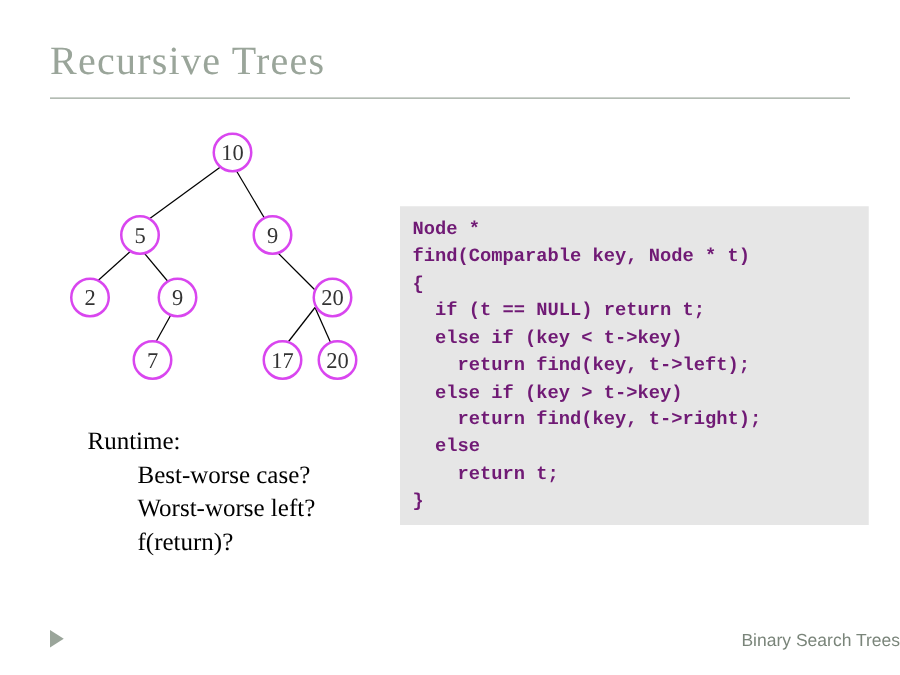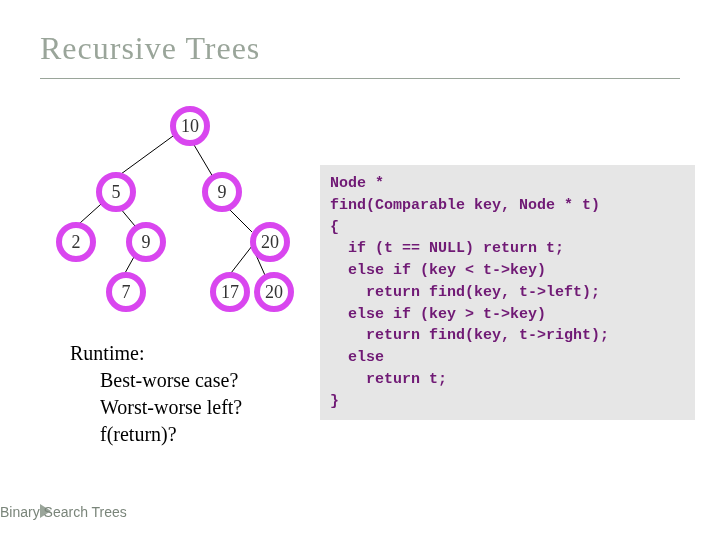--- a/index.html
+++ b/index.html
@@ -1,26 +1,26 @@
 <!DOCTYPE html>
 <html><head>
 <meta charset="utf-8">
 <style>
   html,body{margin:0;padding:0;width:720px;height:540px;background:#fff;font-family:Georgia,'Times New Roman',serif;color:#333;overflow:hidden}
   .slide{position:relative;width:720px;height:540px}
   .title{position:absolute;left:40px;top:30px;font-size:32px;color:#9aa59a;font-family:Georgia,serif;letter-spacing:1px}
   .title-rule{position:absolute;left:40px;top:78px;width:640px;height:1px;background:#9aa59a}
   .tree{position:absolute;left:40px;top:100px;width:280px;height:230px}
-  .node{position:absolute;width:28px;height:28px;border:6px solid #d946ef;border-radius:50%;background:#fff;display:flex;align-items:center;justify-content:center;font-family:'Times New Roman',serif;font-size:18px;line-height:1;text-align:center;z-index:2}
+  .node{position:absolute;width:28px;height:28px;border:2px solid #d946ef;border-radius:50%;background:#fff;display:flex;align-items:center;justify-content:center;font-family:'Times New Roman',serif;font-size:18px;line-height:1;text-align:center;z-index:2}
   .edge{position:absolute;stroke:#000;stroke-width:1;z-index:1}
   .runtime{position:absolute;left:70px;top:340px;font-family:Liberation Serif, serif;font-size:20px;color:#000;line-height:1.35}
-  .runtime .indent{margin-left:30px}
+  .runtime .indent{margin-left:40px}
   .codebox{position:absolute;left:320px;top:165px;width:355px;background:#e6e6e6;padding:8px 10px;font-family:'Courier New',monospace;font-size:15px;font-weight:bold;color:#701a75;white-space:pre;line-height:1.45}
   .footer-mark{position:absolute;left:40px;bottom:22px;width:0;height:0;border-top:7px solid transparent;border-bottom:7px solid transparent;border-left:11px solid #9aa59a}
-  .footer-text{position:absolute;bottom:20px;width:720px;text-align:left;font-family:Verdana,Geneva,sans-serif;font-size:14px;color:#7a857a}
+  .footer-text{position:absolute;bottom:20px;width:720px;text-align:right;font-family:Verdana,Geneva,sans-serif;font-size:14px;color:#7a857a}
 </style>
 </head>
 <body>
 
 <div class="slide">
   <div class="title">Recursive Trees</div>
   <div class="title-rule"></div>
 
   <div class="tree">
     <svg width="280" height="230" style="position:absolute;left:0;top:0;z-index:1">

